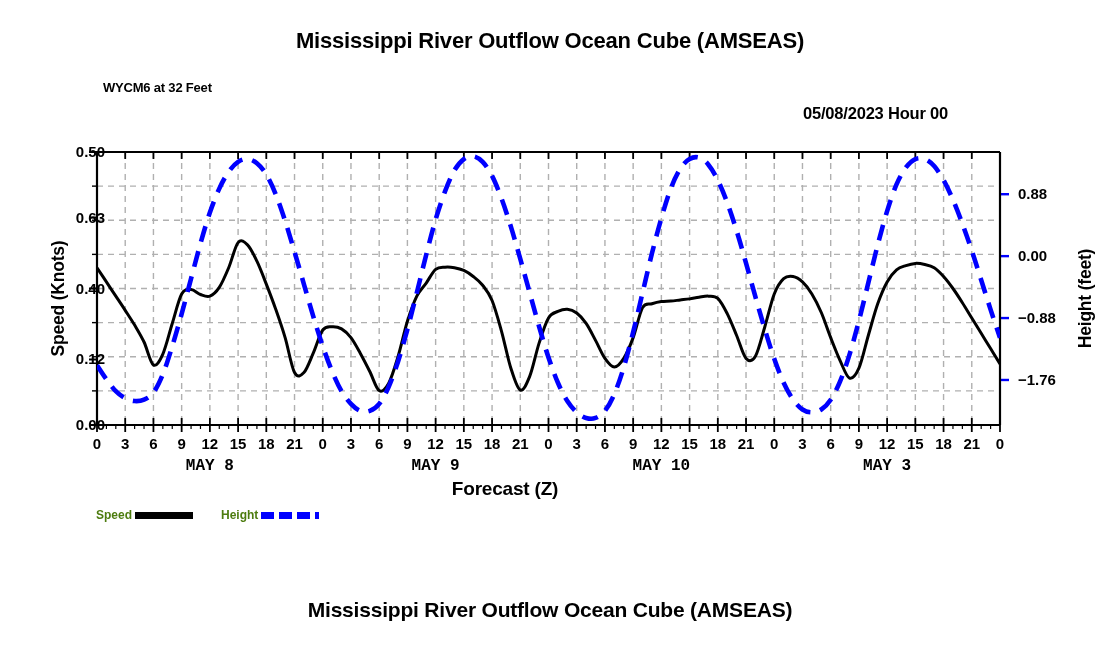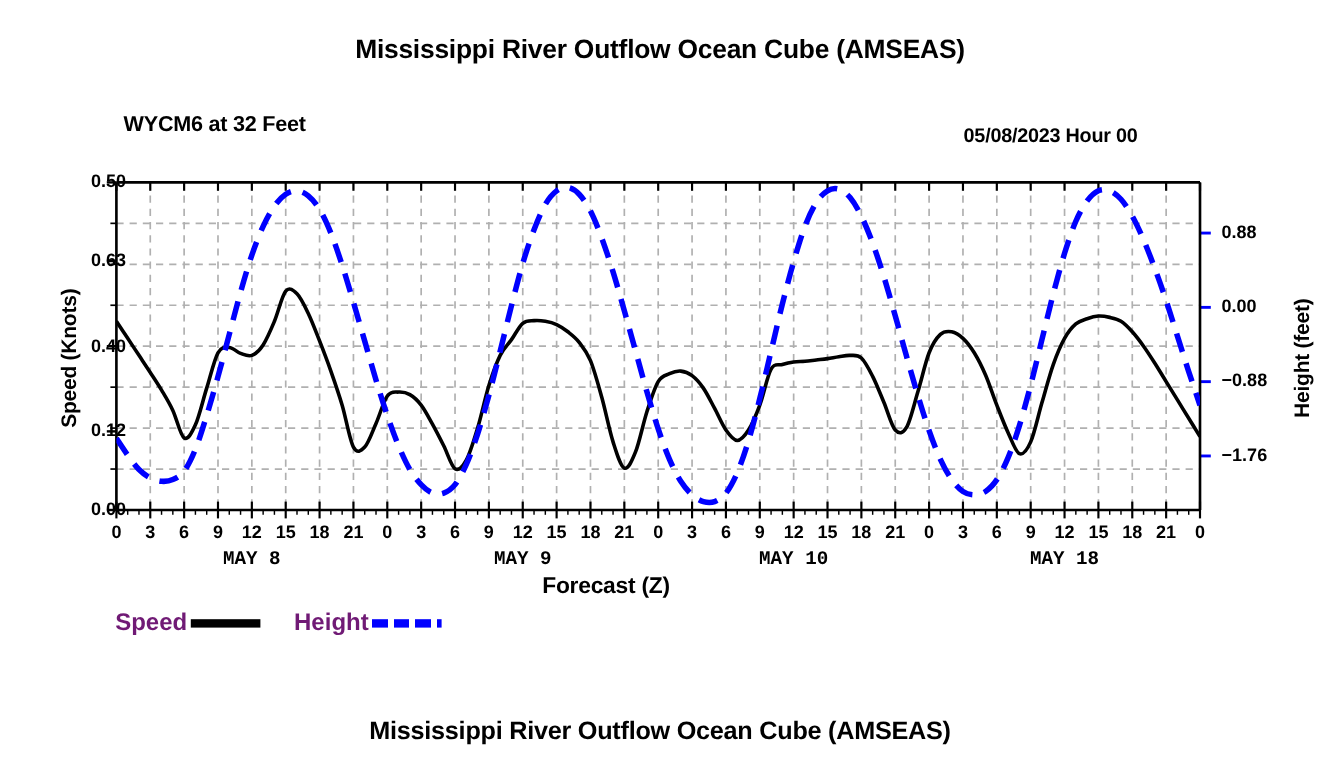--- a/index.html
+++ b/index.html
@@ -41,22 +41,22 @@
     text-align: center;
     font-size: 21px;
   }
   #subtitle-center {
     left: 0; top: 98px;
     width: 1100px;
     text-align: center;
     font-size: 21px;
   }
   #station-line {
-    left: 103px; top: 93px;
-    font-size: 18px;
+    left: 103px; top: 80px;
+    font-size: 13px;
   }
   #coords-line {
     left: 103px; top: 104px;
     font-size: 16.5px;
   }
   #run-datetime {
     left: 803px; top: 104px;
     font-size: 16.5px;
   }
   #xaxis-title {
@@ -109,22 +109,22 @@
     align-items: center;
     gap: 0px;
   }
   .legend-entry {
     display: flex;
     align-items: center;
   }
   .legend-text {
     font-family: "Liberation Sans", sans-serif;
     font-weight: bold;
-    font-size: 20px;
-    color: #701a75;
+    font-size: 12px;
+    color: #4d7c0f;
     white-space: pre;
   }
   .legend-swatch {
     width: 58px;
     height: 7px;
     margin-left: 3px;
     margin-right: 28px;
   }
   .legend-swatch.solid { background: #000000; }
   .legend-swatch.dashed {
@@ -435,21 +435,21 @@
       <div class="tick-label xtick" style="left: 867.125px; width: 40px; top: 435px;">12</div>
       <div class="tick-label xtick" style="left: 895.344px; width: 40px; top: 435px;">15</div>
       <div class="tick-label xtick" style="left: 923.562px; width: 40px; top: 435px;">18</div>
       <div class="tick-label xtick" style="left: 951.781px; width: 40px; top: 435px;">21</div>
       <div class="tick-label xtick" style="left: 980px; width: 40px; top: 435px;">0</div>
     </div>
   <div id="day-labels">
       <div class="dayname" style="left: 139.875px; width: 140px; top: 457px;">MAY 8</div>
       <div class="dayname" style="left: 365.625px; width: 140px; top: 457px;">MAY 9</div>
       <div class="dayname" style="left: 591.375px; width: 140px; top: 457px;">MAY 10</div>
-      <div class="dayname" style="left: 817.125px; width: 140px; top: 457px;">MAY 18</div>
+      <div class="dayname" style="left: 817.125px; width: 140px; top: 457px;">MAY 3</div>
     </div>
 
   <div class="txt" id="xaxis-title">Forecast (Z)</div>
 
   <div id="legend">
       <div class="legend-entry">
         <span class="legend-text">Speed</span>
         <span class="legend-swatch solid" style="background: rgb(0, 0, 0);"></span>
       </div>
       <div class="legend-entry">

